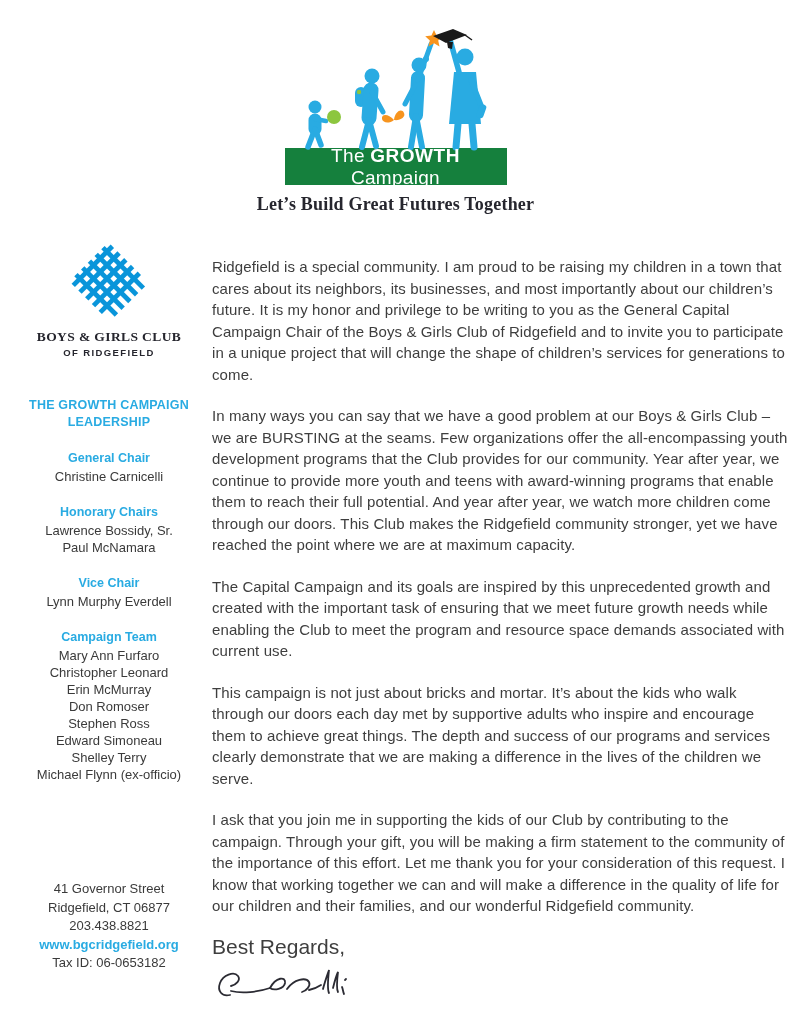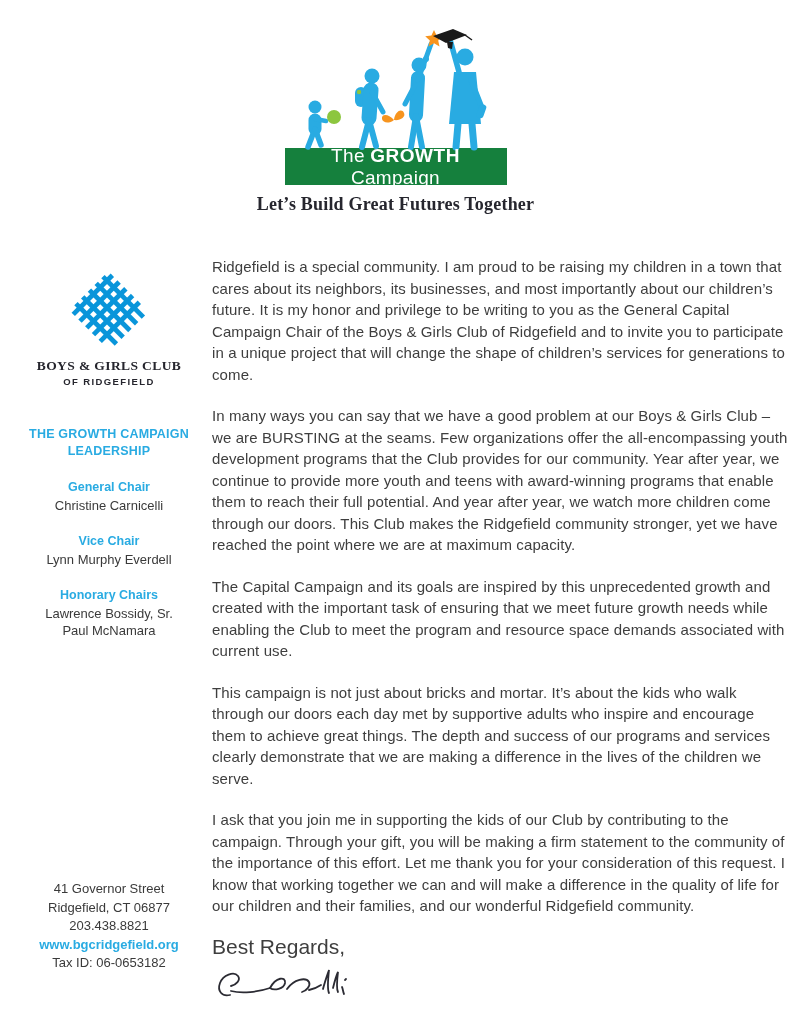--- a/index.html
+++ b/index.html
@@ -18,21 +18,21 @@
     color:#ffffff; display:flex; align-items:center; justify-content:center;
     font-size:19px; letter-spacing:.3px; font-weight:400;
   }
   .banner b { font-weight:800; letter-spacing:.5px; }
   .tagline {
     margin-top:9px; font-family:"Liberation Serif", serif; font-weight:700;
     font-size:18px; color:#26262e; letter-spacing:.2px;
   }
 
   
-  .sidebar { position:absolute; left:16px; top:270px; width:186px; text-align:center; }
+  .sidebar { position:absolute; left:16px; top:241px; width:186px; text-align:center; }
   .bgc-logo-wrap { margin-bottom:10px; }
   .bgc-name {
     font-family:"Liberation Serif", serif; font-weight:700; font-size:13.5px;
     color:#26262e; letter-spacing:.4px; margin-top:2px;
   }
   .bgc-sub {
     font-size:9.5px; font-weight:700; color:#26262e; letter-spacing:1.4px; margin-top:2px;
   }
   .side-heading {
     margin-top:39px; color:#29ABE2; font-weight:700; font-size:12.5px;
@@ -145,30 +145,41 @@
     </div>
 
     <div class="side-heading">THE GROWTH CAMPAIGN LEADERSHIP</div>
 
     <div class="side-section">
       <div class="side-title">General Chair</div>
       <div class="side-name">Christine Carnicelli</div>
     </div>
 
     <div class="side-section">
-      <div class="side-title">Vice Chair</div>
-      <div class="side-name">Lynn Murphy Everdell</div>
-    </div>
-
-    <div class="side-section">
       <div class="side-title">Honorary Chairs</div>
       <div class="side-name">Lawrence Bossidy, Sr.</div>
       <div class="side-name">Paul McNamara</div>
     </div>
 
+    <div class="side-section">
+      <div class="side-title">Vice Chair</div>
+      <div class="side-name">Lynn Murphy Everdell</div>
+    </div>
+
+    <div class="side-section">
+      <div class="side-title">Campaign Team</div>
+      <div class="side-name">Mary Ann Furfaro</div>
+      <div class="side-name">Christopher Leonard</div>
+      <div class="side-name">Erin McMurray</div>
+      <div class="side-name">Don Romoser</div>
+      <div class="side-name">Stephen Ross</div>
+      <div class="side-name">Edward Simoneau</div>
+      <div class="side-name">Shelley Terry</div>
+      <div class="side-name">Michael Flynn (ex-officio)</div>
+    </div>
   </aside>
 
   <div class="contact">
     <div>41 Governor Street</div>
     <div>Ridgefield, CT 06877</div>
     <div>203.438.8821</div>
     <div class="website">www.bgcridgefield.org</div>
     <div>Tax ID: 06-0653182</div>
   </div>
 

